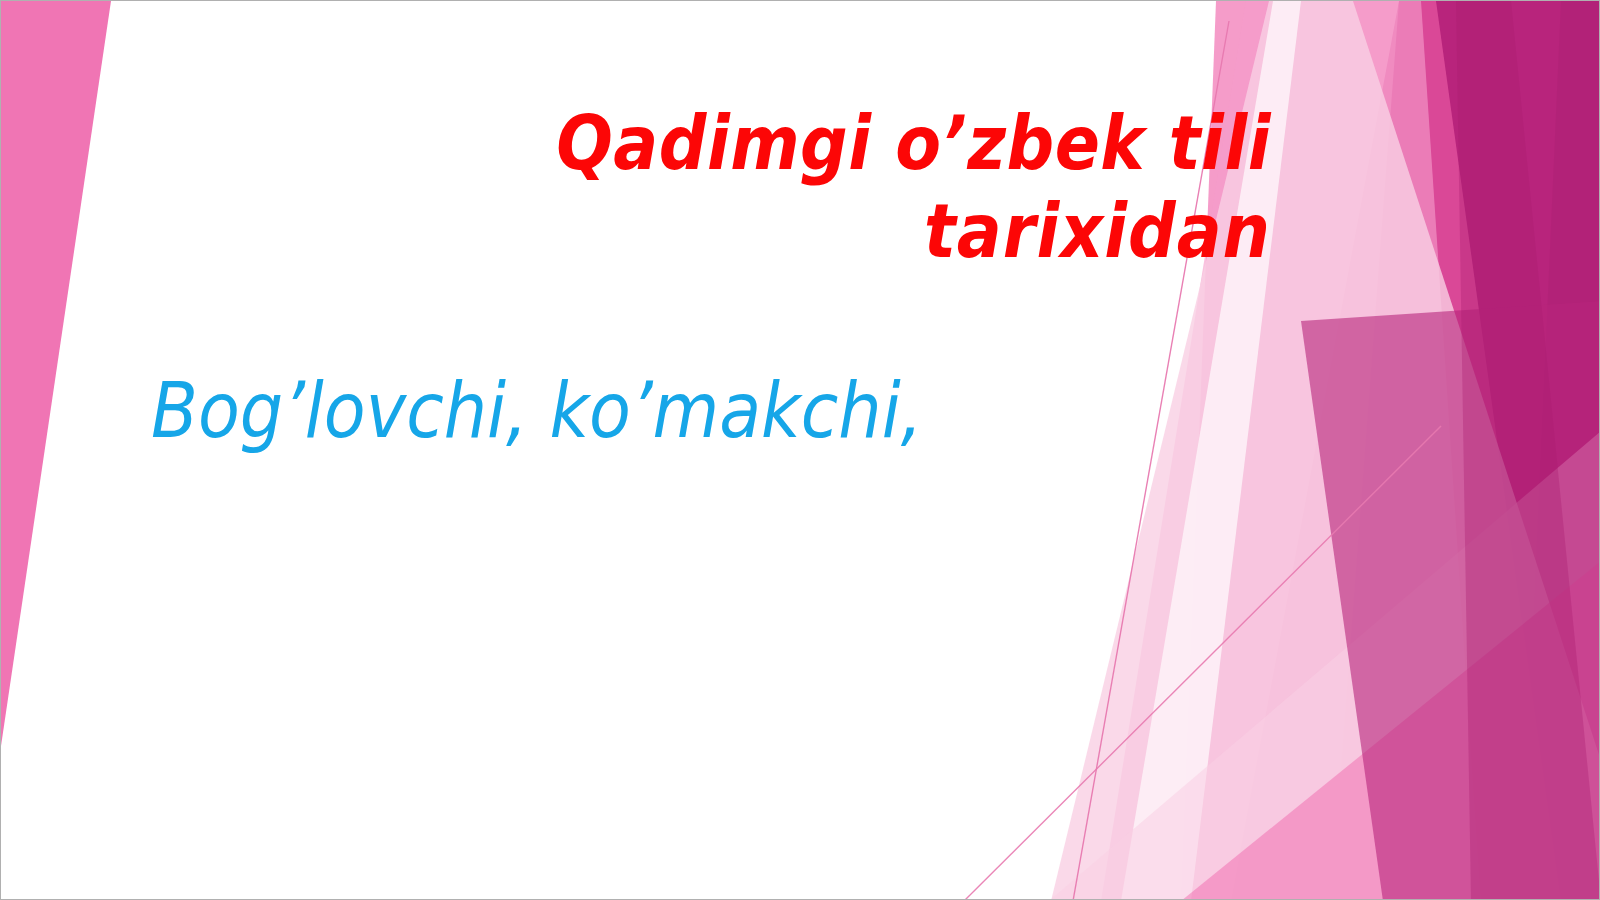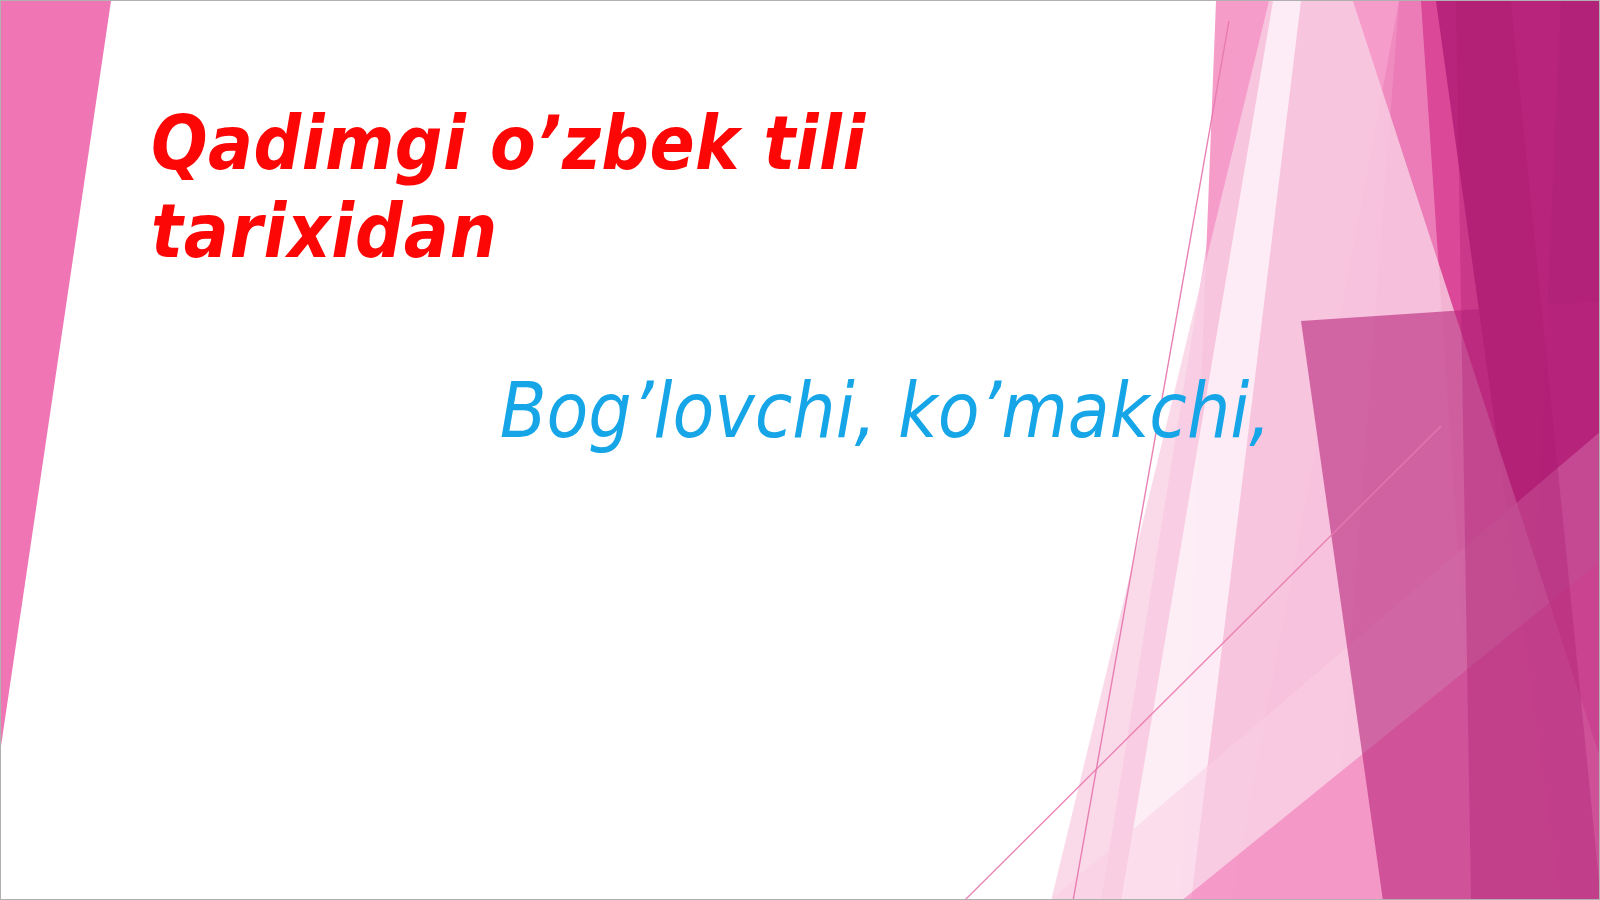--- a/index.html
+++ b/index.html
@@ -30,41 +30,41 @@
     left: 0;
     top: 0;
     width: 1600px;
     height: 900px;
   }
   .title-block {
     position: absolute;
     left: 150px;
     top: 98px;
     width: 1120px;
-    text-align: left;
+    text-align: right;
   }
   .title-line {
     color: #fc0606;
     font-family: "DejaVu Sans Condensed", "Liberation Sans Narrow", "DejaVu Sans", sans-serif;
     font-weight: bold;
     font-style: italic;
     font-size: 74px;
     line-height: 88px;
     letter-spacing: 0.5px;
     white-space: nowrap;
   }
   .title-line.second {
     letter-spacing: 1px;
   }
   .subtitle-block {
     position: absolute;
     left: 150px;
     top: 358px;
     width: 1120px;
-    text-align: right;
+    text-align: left;
   }
   .subtitle-line {
     color: #16a6e8;
     font-family: "DejaVu Sans Condensed", "Liberation Sans Narrow", "DejaVu Sans", sans-serif;
     font-weight: normal;
     font-style: italic;
     font-size: 76px;
     line-height: 104px;
     letter-spacing: 0px;
     white-space: nowrap;

